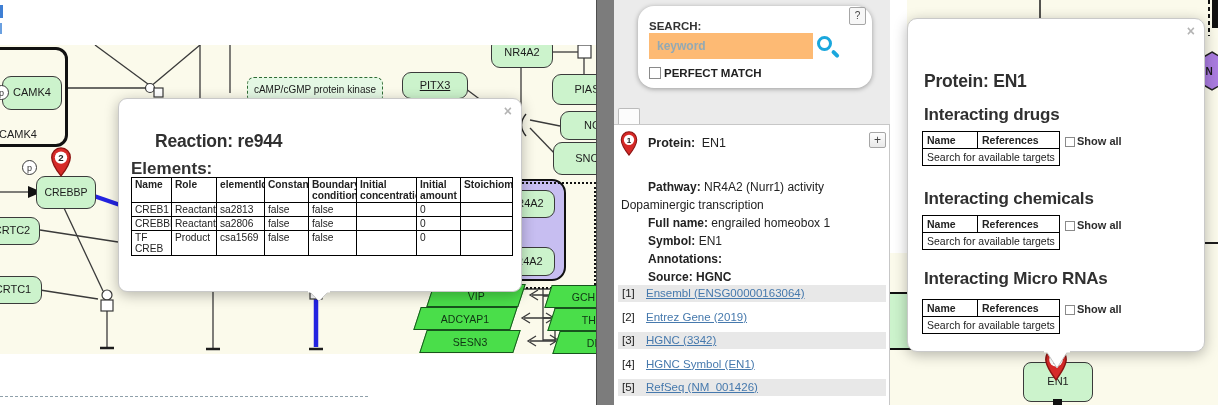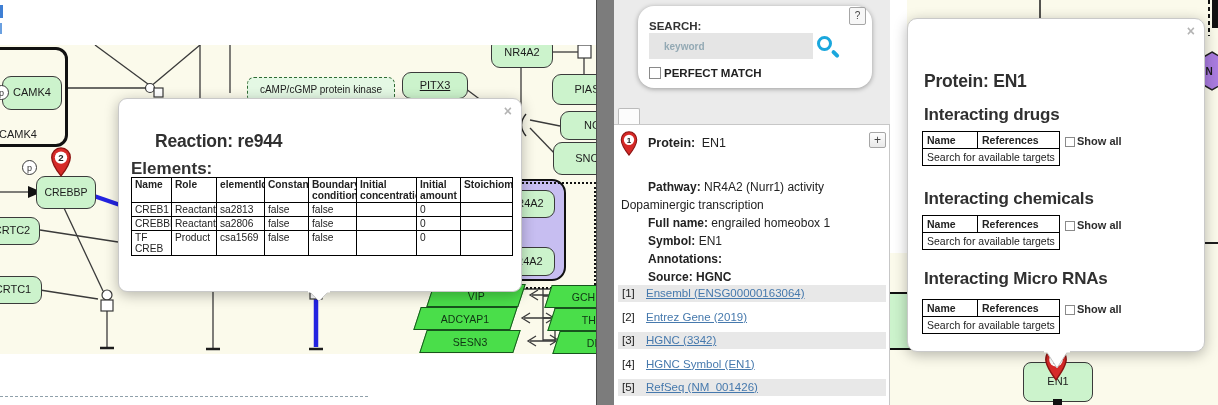--- a/index.html
+++ b/index.html
@@ -40,21 +40,21 @@
     border:1px solid #000; font-size:10.2px; padding:1px 3px; vertical-align:top;
     text-align:left; overflow:hidden;
   }
   table.data th { font-weight:700; }
   
   #divider { left:596px; top:0; width:18px; height:405px; background:#7c7c7c; border-left:1px solid #4e4e4e; }
   #mid-panel { left:614px; top:0; width:276px; height:405px; background:#ebebeb; }
   #search-card { position:absolute; left:24px; top:6px; width:234px; height:82px; background:#fff;
     border-radius:16px; box-shadow:0 1px 5px rgba(0,0,0,.35); }
   #search-input { position:absolute; left:11px; top:27px; width:164px; height:26px; border:none;
-    background:#e5e5e5; font-size:10px; font-weight:700; color:#1b5a74; padding:0 15px;
+    background:#fdba74; font-size:12px; font-weight:700; color:#1b5a74; padding:0 8px;
     font-family:"Liberation Sans",sans-serif; }
   #search-input::placeholder { color:#93a9b4; opacity:1; }
   .cbx { display:inline-block; width:12px; height:12px; background:#fff; border:1px solid #8a8a8a;
     vertical-align:middle; }
   #results-body { position:absolute; left:0; top:124px; width:276px; height:281px; background:#fff;
     border-top:1px solid #c7c7c7; border-right:1px solid #c7c7c7; overflow:hidden; }
   .ann-row { position:relative; margin:0 2px 6.5px 2px; padding:2px 0 2px 4px; font-size:11.5px;
     height:17px; white-space:nowrap; }
   .ann-row.odd { background:#e8e8e8; }
   .ann-num { display:inline-block; width:24px; color:#222; }
@@ -139,21 +139,21 @@
           <path d="M526 114 q-9 11 0 22"></path>
       </g>
     </svg>
 
     <div class="abs" style="left:-34px;top:47px;width:102px;height:100px;border:3px solid #111;border-radius:12px;">
       <span style="position:absolute;left:30px;bottom:4px;font-size:11px;color:#222;">CAMK4</span>
     </div>
     <div class="map-node" style="left:2px;top:76px;width:60px;height:34px;">CAMK4</div>
     <div class="p-circle" style="left:-6px;top:85px;">p</div>
 
-    <div class="map-node" style="left:247px;top:77px;width:148px;height:26px;background:#e4f8e4;border:1.5px dashed #2e6b33;border-radius:7px;font-size:10px;">cAMP/cGMP protein kinase</div>
+    <div class="map-node" style="left:247px;top:77px;width:136px;height:26px;background:#e4f8e4;border:1.5px dashed #2e6b33;border-radius:7px;font-size:10px;">cAMP/cGMP protein kinase</div>
     <div class="map-node" style="left:402px;top:72px;width:66px;height:27px;text-decoration:underline;">PITX3</div>
     <div class="map-node" style="left:491px;top:37px;width:62px;height:31px;">NR4A2</div>
     <div class="map-node" style="left:552px;top:74px;width:76px;height:31px;">PIAS4</div>
     <div class="map-node" style="left:560px;top:111px;width:64px;height:29px;">NC</div>
     <div class="map-node" style="left:553px;top:142px;width:75px;height:33px;">SNCA</div>
 
     <div class="abs" style="left:492px;top:179px;width:74px;height:102px;background:#c7bef1;border:2.5px solid #111;border-radius:14px;"></div>
     <div class="map-node" style="left:497px;top:190px;width:58px;height:28px;">NR4A2</div>
     <div class="map-node" style="left:495px;top:247px;width:60px;height:29px;">NR4A2</div>
     <div class="abs" style="left:503px;top:182px;width:93px;height:107px;border:2px dotted #111;"></div>

